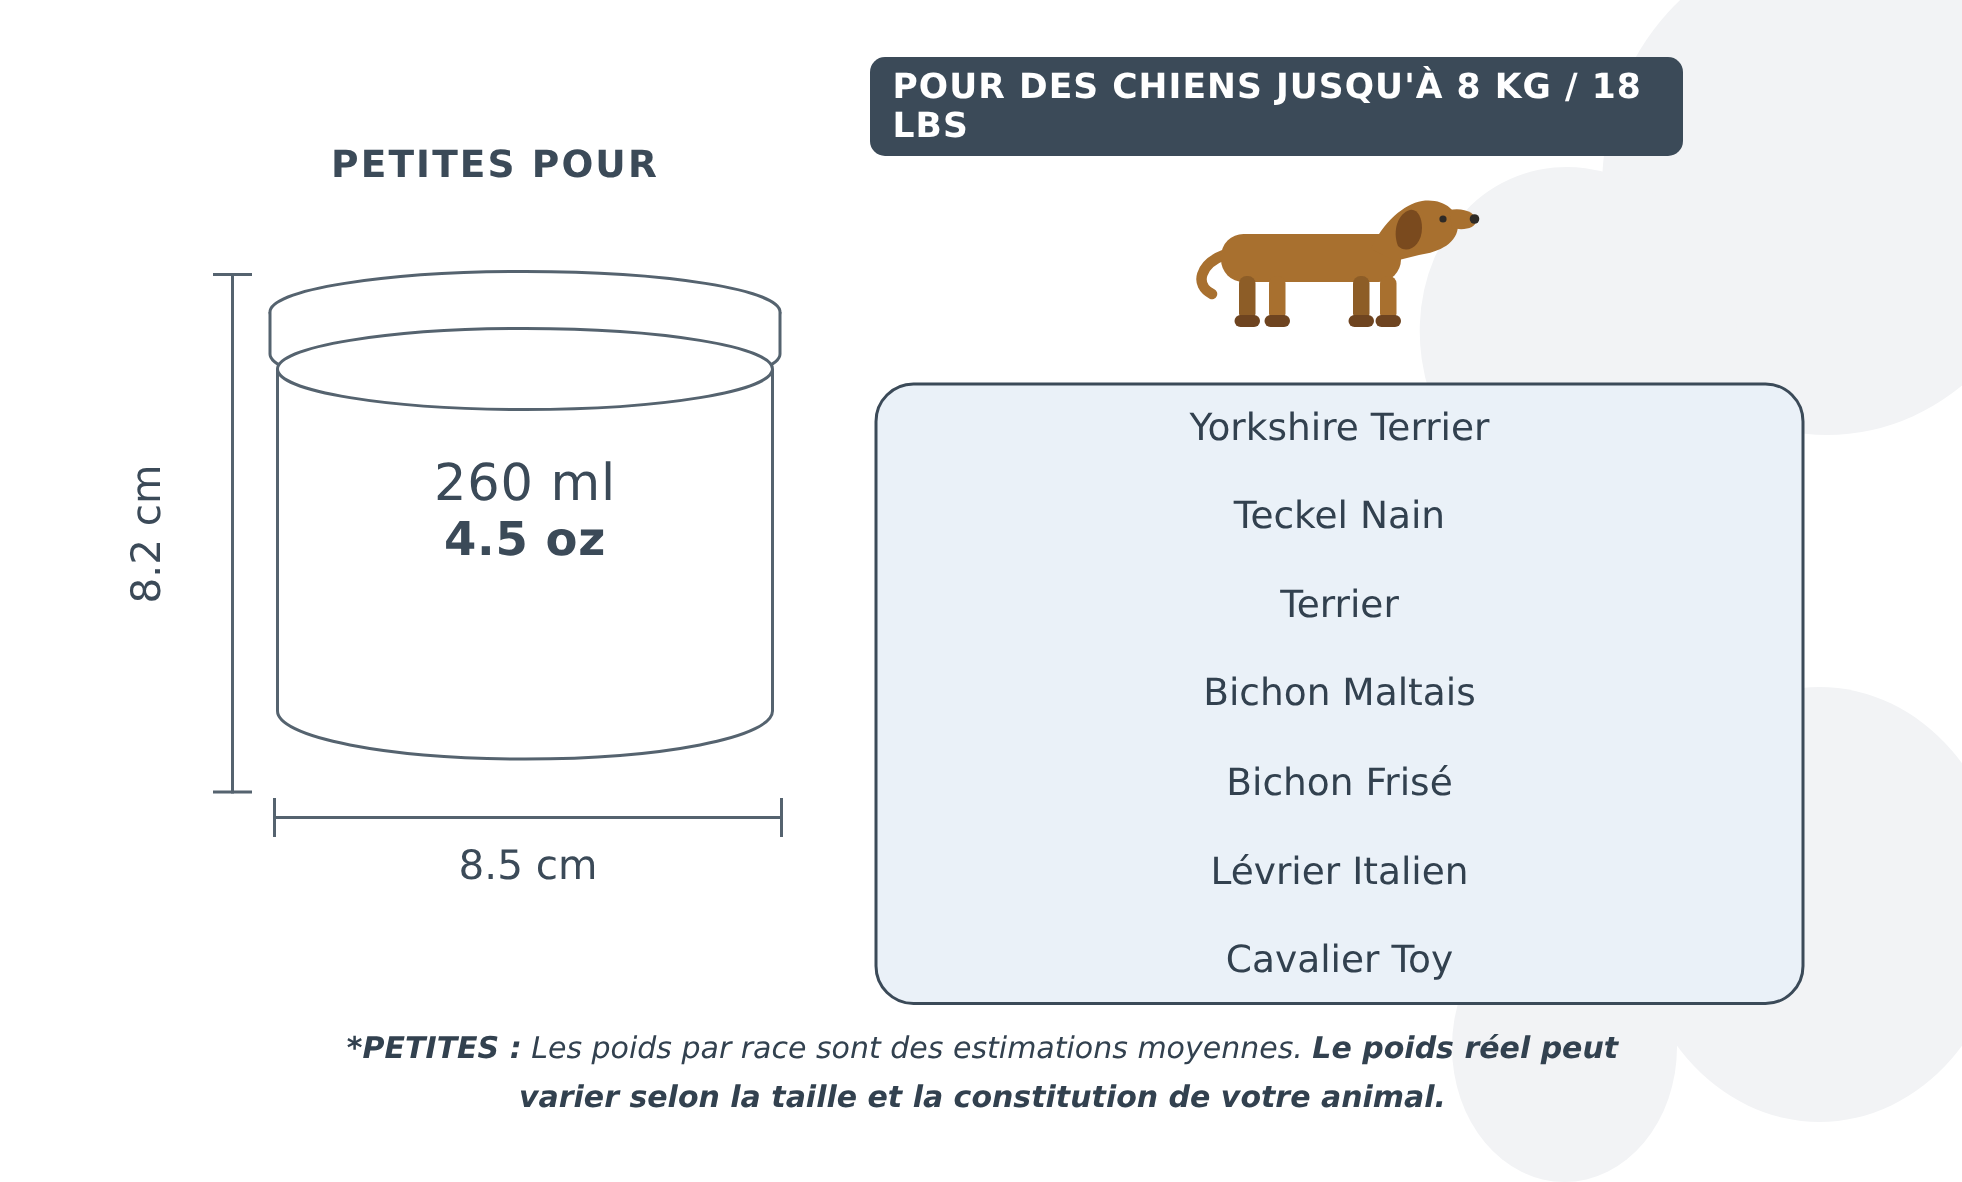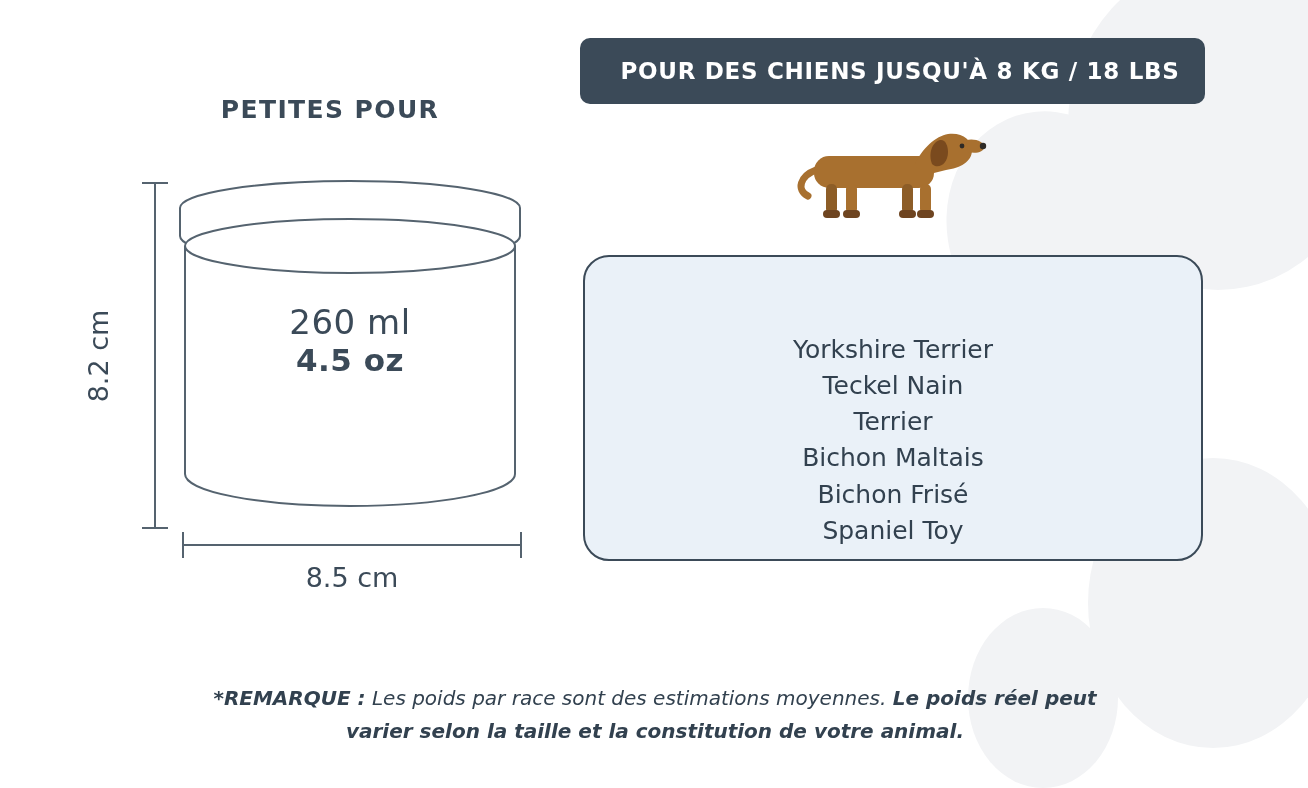--- a/index.html
+++ b/index.html
@@ -142,21 +142,21 @@
     pointer-events: none;
   }
   .urn-text .ml { font-size: 34px; font-weight: normal; letter-spacing: .5px;}
   .urn-text .oz { font-size: 31px; font-weight: bold; letter-spacing: .5px;}
 
   
   .banner {
     position: absolute;
     left: 580px;
     top: 38px;
-    width: 625px;
+    width: 542px;
     height: 66px;
     background: #3b4a58;
     border-radius: 10px;
     display: flex;
     align-items: center;
     justify-content: center;
     color: #ffffff;
     font-size: 23px;
     font-weight: bold;
     letter-spacing: .7px;
@@ -169,28 +169,28 @@
     top: 118px;
     width: 200px;
     height: 110px;
   }
 
   .breeds-box {
     position: absolute;
     left: 583px;
     top: 255px;
     width: 620px;
-    height: 306px;
+    height: 415px;
     background: #eaf1f8;
     border: 2px solid #3b4a58;
     border-radius: 26px;
     display: flex;
     flex-direction: column;
     align-items: center;
-    justify-content: flex-end;
+    justify-content: space-between;
     padding: 10px 8px;
   }
   .breed {
     font-size: 25px;
     line-height: 1.45;
     color: #32414f;
     white-space: nowrap;
   }
 
   .note {
@@ -287,22 +287,23 @@
       <rect x="127" y="92" width="17" height="8" rx="4" fill="#6e4420"></rect>
     </svg>
   </div>
 
   <div class="breeds-box">
     <div class="breed">Yorkshire Terrier</div>
     <div class="breed">Teckel Nain</div>
     <div class="breed">Terrier</div>
     <div class="breed">Bichon Maltais</div>
     <div class="breed">Bichon Frisé</div>
-    <div class="breed">Spaniel Toy</div>
+    <div class="breed">Lévrier Italien</div>
+    <div class="breed">Cavalier Toy</div>
   </div>
 
   <div class="note">
-    <span><b>*REMARQUE :</b><span> Les poids par race sont des estimations moyennes. </span><b>Le poids réel peut</b></span>
+    <span><b>*PETITES :</b><span> Les poids par race sont des estimations moyennes. </span><b>Le poids réel peut</b></span>
     <br>
     <b>varier selon la taille et la constitution de votre animal.</b>
   </div>
 
 </div>
 
 </body></html>

